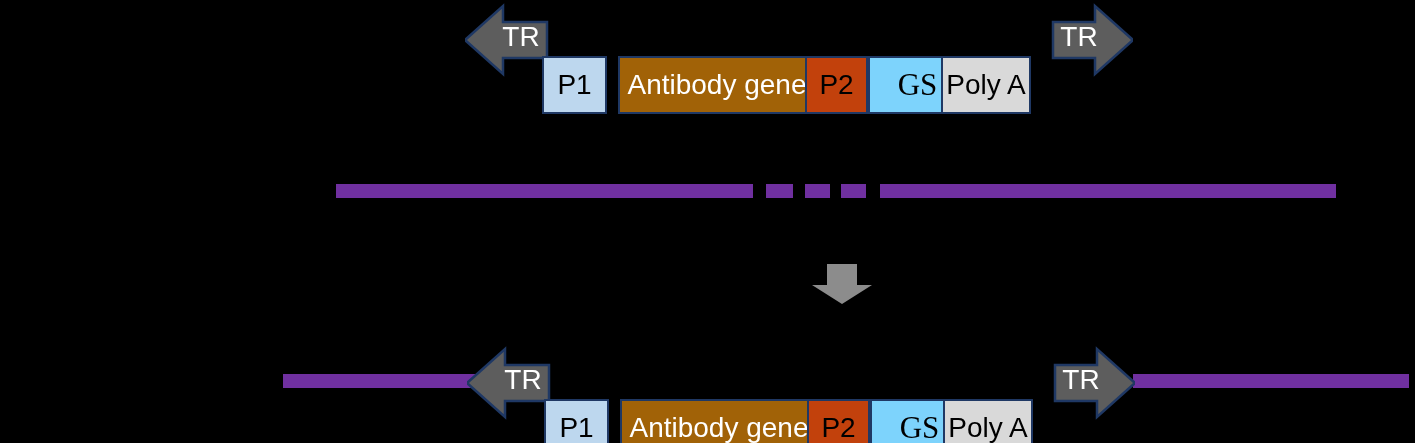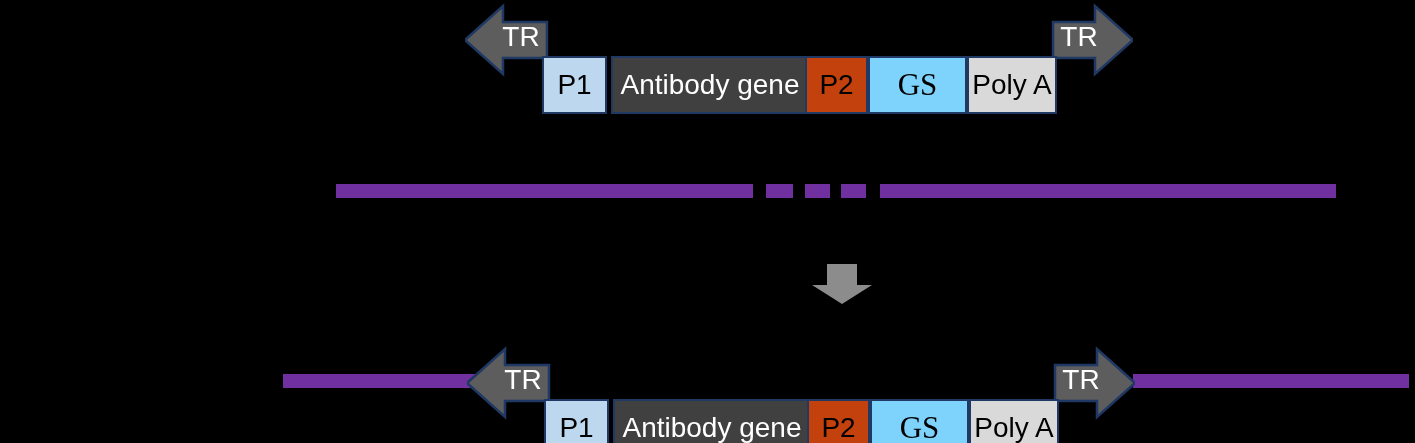--- a/index.html
+++ b/index.html
@@ -9,24 +9,24 @@
   
   .gline{position:absolute;height:14px;background:#7030A0;}
 
   
   .construct{position:absolute;width:668px;height:74px;}
   .construct svg.tr-arrows{position:absolute;left:0;top:0;}
   .seg{position:absolute;top:5px;height:58px;box-sizing:border-box;
        border:2px solid #1F3864;display:flex;align-items:center;justify-content:center;
        font-size:28px;color:#000;margin-top:48px;}
   .seg-p1{left:77px;width:65px;background:#BDD7EE;}
-  .seg-ab{left:146px;width:198px;background:#404040;color:#fff;}
+  .seg-ab{left:153px;width:198px;background:#a16207;color:#fff;}
   .seg-p2{left:340px;width:63px;background:#c2410c;}
   .seg-gs{left:403px;width:99px;background:#7dd3fc;font-family:"Liberation Serif",serif;font-size:31px;}
-  .seg-pa{left:502px;width:90px;background:#D9D9D9;}
+  .seg-pa{left:476px;width:90px;background:#D9D9D9;}
   .tr-label{position:absolute;top:5px;height:58px;width:50px;display:flex;align-items:center;
             justify-content:center;color:#fff;font-size:28px;}
   .tr-label.left{left:31px;}
   .tr-label.right{left:589px;}
 
   
   #integration-arrow{position:absolute;left:805px;top:260px;}
 </style>
 </head>
 <body>

